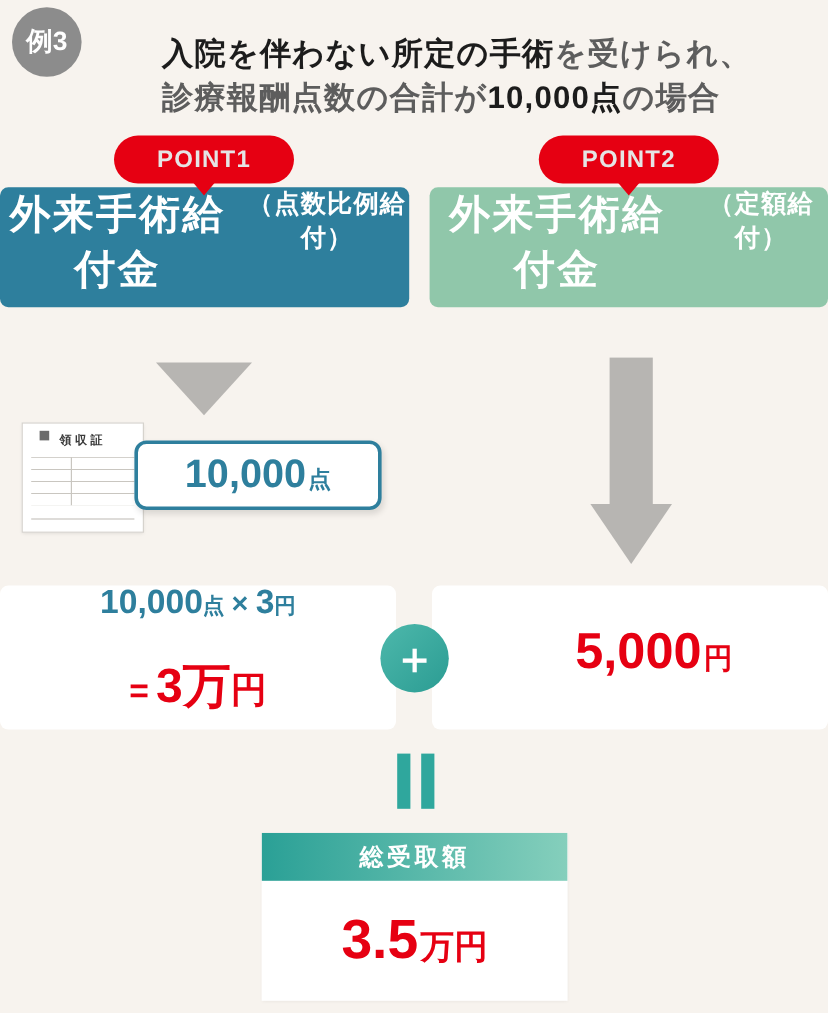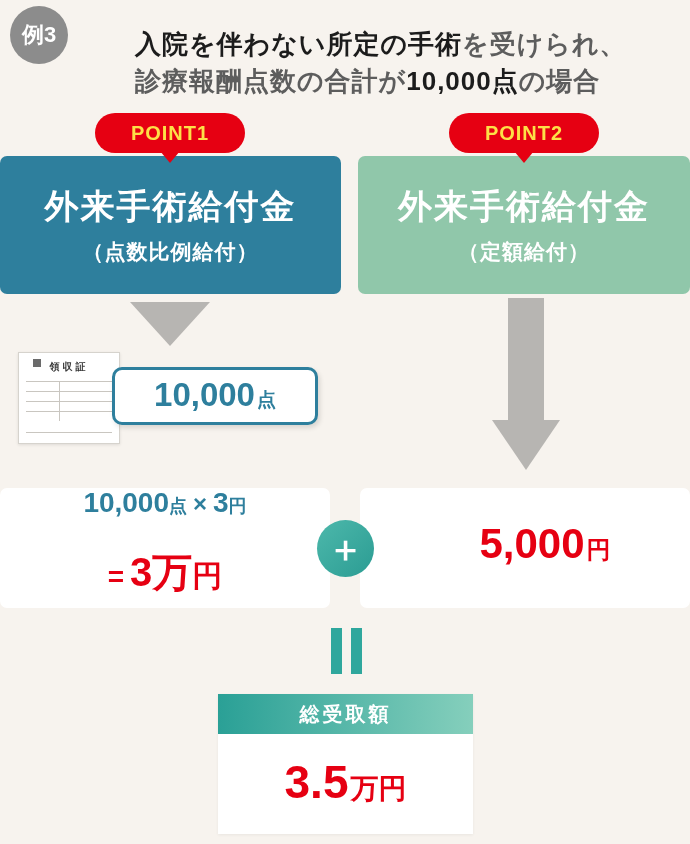--- a/index.html
+++ b/index.html
@@ -18,30 +18,30 @@
   
   .example-badge{position:absolute;left:10px;top:6px;width:58px;height:58px;border-radius:50%;
     background:var(--badge-gray);color:#fff;display:flex;align-items:center;justify-content:center;
     font-size:22px;font-weight:bold;text-align:right;}
   .heading{position:absolute;left:88px;top:26px;font-size:26px;line-height:37px;color:#5d5d5d;
     font-weight:700;letter-spacing:1px;margin-left:47px;}
   .heading .strong{color:#1c1c1c;font-weight:900;}
 
   
   .point-pill{position:absolute;top:113px;width:150px;height:40px;background:var(--red);
-    border-radius:22px;color:#fde047;display:flex;align-items:center;justify-content:center;
+    border-radius:22px;color:#e5e5e5;display:flex;align-items:center;justify-content:center;
     font-weight:bold;font-size:20px;letter-spacing:1px;z-index:6;}
   .point-pill::after{content:"";position:absolute;bottom:-10px;left:50%;transform:translateX(-50%);
     border-left:10px solid transparent;border-right:10px solid transparent;border-top:12px solid var(--red);}
   .point-1{left:95px;}
   .point-2{left:449px;}
 
   
-  .benefit-box{position:absolute;top:156px;height:138px;border-radius:7px;color:#fff;text-align:center;
-    display:flex;flex-direction:column;justify-content:center;gap:8px;}
+  .benefit-box{position:absolute;top:156px;height:100px;border-radius:7px;color:#fff;text-align:center;
+    display:flex;flex-direction:row;justify-content:center;gap:8px;}
   .benefit-left{left:0;width:341px;background:var(--teal-box);}
   .benefit-right{left:358px;width:332px;background:var(--green-box);}
   .benefit-title{font-size:34px;font-weight:800;letter-spacing:2px;}
   .benefit-sub{font-size:21px;font-weight:700;letter-spacing:1px;}
 
   
   .arrow-left{position:absolute;left:130px;top:302px;width:0;height:0;
     border-left:40px solid transparent;border-right:40px solid transparent;
     border-top:44px solid var(--gray-arrow);}
   .arrow-right-shaft{position:absolute;left:508px;top:298px;width:36px;height:122px;background:var(--gray-arrow);}

